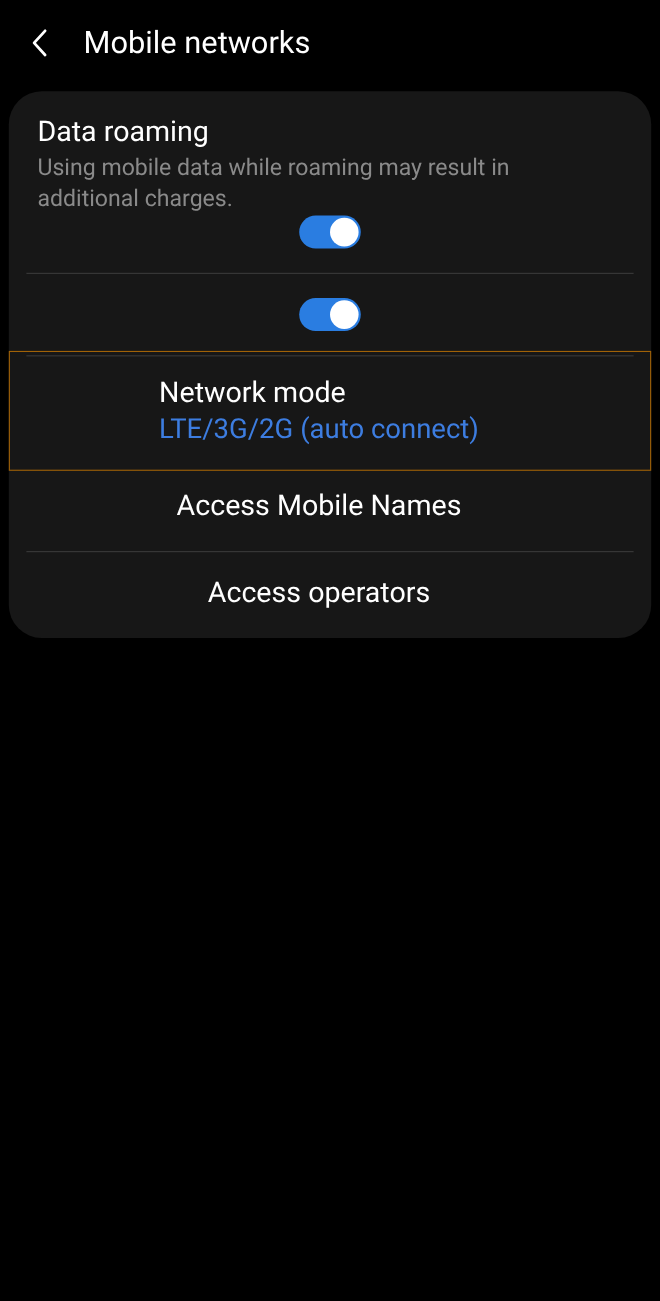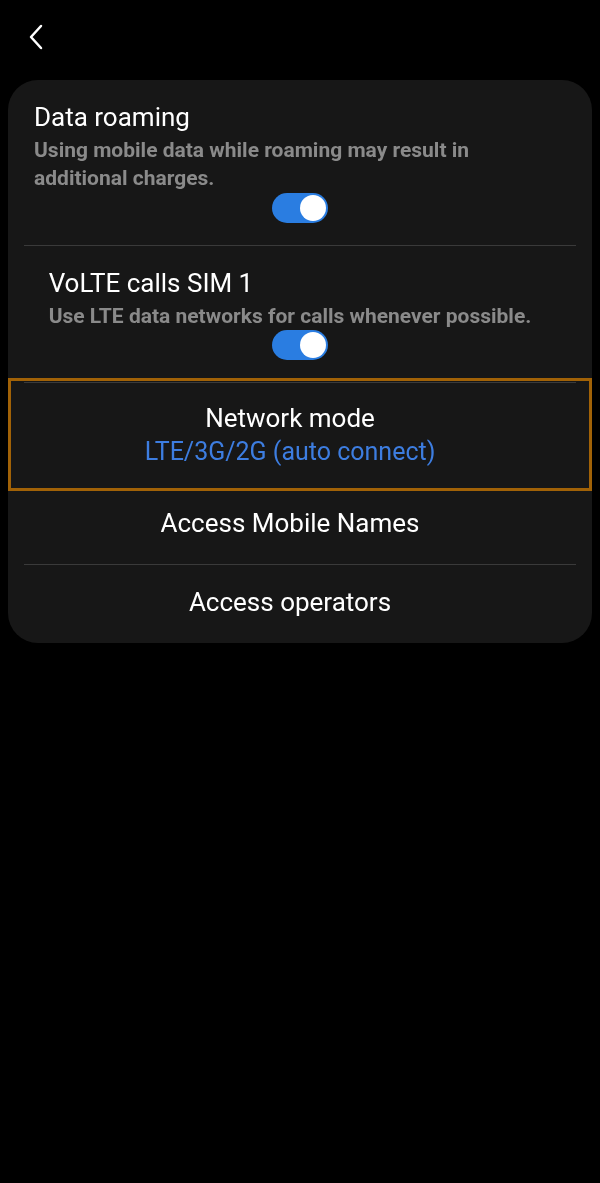--- a/index.html
+++ b/index.html
@@ -54,21 +54,20 @@
     .item-title {
       color: #ffffff;
       font-size: 26px;
       font-weight: 400;
       margin-bottom: 4px;
     }
     .item-subtitle {
       color: #8a8a8a;
       font-size: 21px;
       line-height: 1.35;
-      font-weight: bold;
     }
     .item-value-blue {
       color: #3d7de0;
       font-size: 25px;
     }
     .divider {
       height: 1px;
       background: #3a3a3a;
       margin: 0 16px;
     }
@@ -83,60 +82,56 @@
     .toggle-knob {
       width: 26px;
       height: 26px;
       background: #ffffff;
       border-radius: 50%;
       position: absolute;
       right: 2px;
       top: 2px;
     }
     .highlighted {
-      border: 3px solid #a16207;
+      border: 1px solid #a16207;
       margin: -5px 0;
       position: relative;
       z-index: 1;
-      text-align: center;
     }
     .highlighted .item {
       padding: 22px 21px;
     }
   </style>
 </head>
 <body>
 
 <div class="header">
   <div class="back-icon">
     <svg width="16" height="28" viewBox="0 0 16 28" fill="none">
       <path d="M13 3 L3 14 L13 25" stroke-width="2.5" stroke-linecap="round" stroke-linejoin="round"></path>
     </svg>
   </div>
+  <div class="page-title">Mobile networks</div>
 </div>
 
 <div class="card">
 
   <div class="item">
     <div class="item-content">
       <div class="item-title">Data roaming</div>
       <div class="item-subtitle">Using mobile data while roaming may result in additional charges.</div>
     </div>
     <div class="toggle">
       <div class="toggle-knob"></div>
     </div>
   </div>
 
   <div class="divider"></div>
 
   <div class="item">
-    <div class="item-content">
-      <div class="item-title">VoLTE calls SIM 1</div>
-      <div class="item-subtitle">Use LTE data networks for calls whenever possible.</div>
-    </div>
     <div class="toggle">
       <div class="toggle-knob"></div>
     </div>
   </div>
 
   <div class="divider"></div>
 
   <div class="highlighted">
     <div class="item">
       <div class="item-content">

